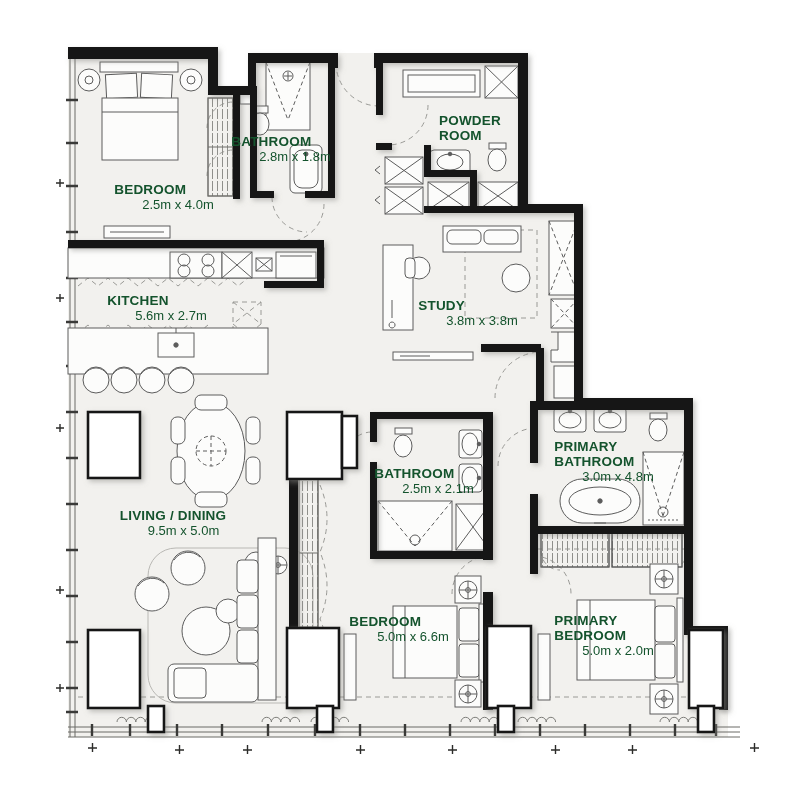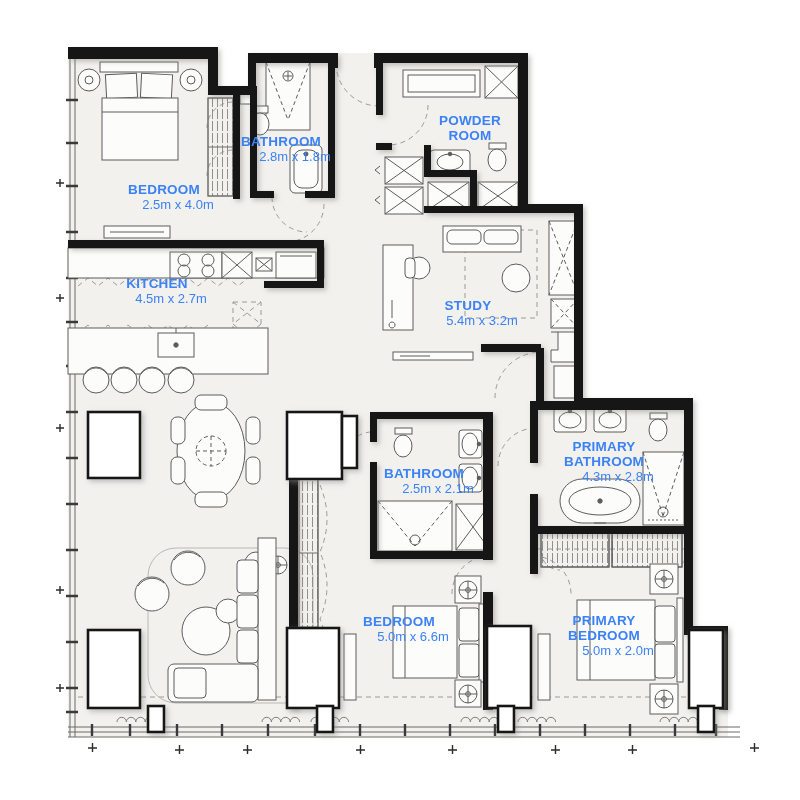--- a/index.html
+++ b/index.html
@@ -1,20 +1,20 @@
 <!DOCTYPE html>
 <html><head>
 <meta charset="utf-8">
 <style>
   html,body{margin:0;padding:0;background:#ffffff;}
   #stage{position:relative;width:800px;height:800px;background:#ffffff;overflow:hidden;
          font-family:"Liberation Sans",sans-serif;}
   #plan-svg{position:absolute;left:0;top:0;}
-  .room-label{position:absolute;transform:translateX(-50%);text-align:center;
-              color:#3b82f6;white-space:nowrap;z-index:5;}
+  .room-label{position:absolute;transform:translateX(-50%);
+              color:#14532d;white-space:nowrap;z-index:5;}
   .room-label .nm{display:block;font-weight:700;font-size:13.5px;line-height:15px;letter-spacing:.2px;}
   .room-label .dm{display:block;font-weight:400;font-size:13px;line-height:15px;margin-left:28px;}
 </style>
 </head>
 <body>
 
 <div id="stage">
 
 <svg id="plan-svg" width="800" height="800" viewBox="0 0 800 800" xmlns="http://www.w3.org/2000/svg">
   <defs>
@@ -360,36 +360,40 @@
     <span class="dm">2.5m x 4.0m</span>
   </div>
   <div class="room-label" style="left:281px;top:134px">
     <span class="nm">BATHROOM</span>
     <span class="dm">2.8m x 1.8m</span>
   </div>
   <div class="room-label" style="left:470px;top:113px">
     <span class="nm">POWDER</span>
     <span class="nm">ROOM</span>
   </div>
-  <div class="room-label" style="left:157px;top:276px">
+  <div class="room-label" style="left:157px;top:293px">
     <span class="nm">KITCHEN</span>
-    <span class="dm">4.5m x 2.7m</span>
+    <span class="dm">5.6m x 2.7m</span>
   </div>
   <div class="room-label" style="left:468px;top:298px">
     <span class="nm">STUDY</span>
-    <span class="dm">5.4m x 3.2m</span>
+    <span class="dm">3.8m x 3.8m</span>
+  </div>
+  <div class="room-label" style="left:173px;top:508px">
+    <span class="nm">LIVING / DINING</span>
+    <span class="dm">9.5m x 5.0m</span>
   </div>
   <div class="room-label" style="left:424px;top:466px">
     <span class="nm">BATHROOM</span>
     <span class="dm">2.5m x 2.1m</span>
   </div>
   <div class="room-label" style="left:604px;top:439px">
     <span class="nm">PRIMARY</span>
     <span class="nm">BATHROOM</span>
-    <span class="dm">4.3m x 2.8m</span>
+    <span class="dm">3.0m x 4.8m</span>
   </div>
   <div class="room-label" style="left:399px;top:614px">
     <span class="nm">BEDROOM</span>
     <span class="dm">5.0m x 6.6m</span>
   </div>
   <div class="room-label" style="left:604px;top:613px">
     <span class="nm">PRIMARY</span>
     <span class="nm">BEDROOM</span>
     <span class="dm">5.0m x 2.0m</span>
   </div>

